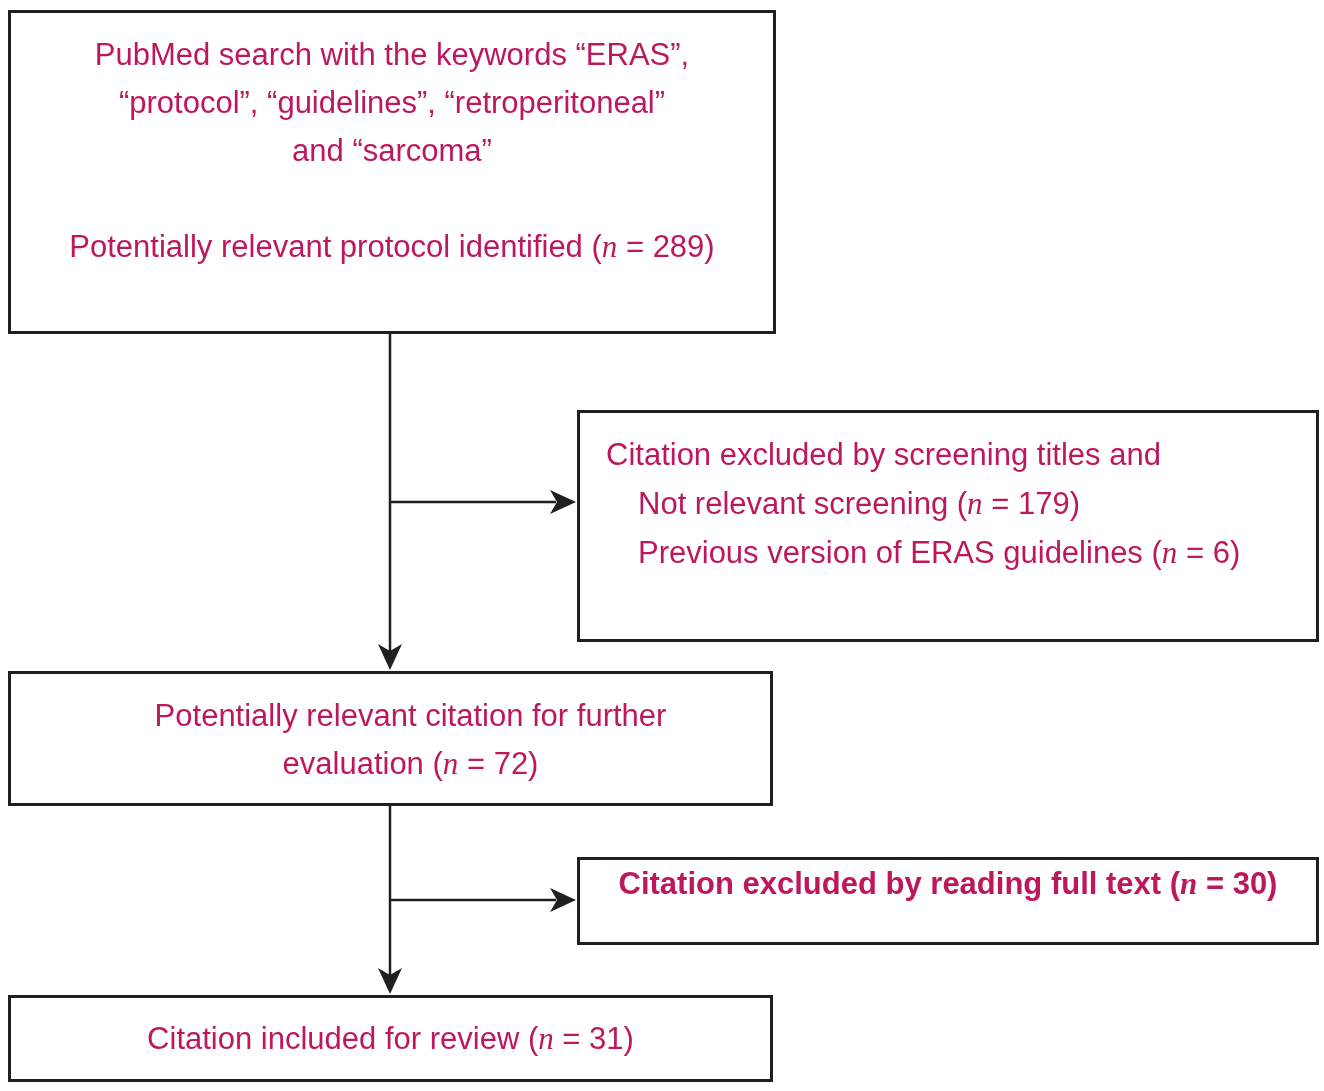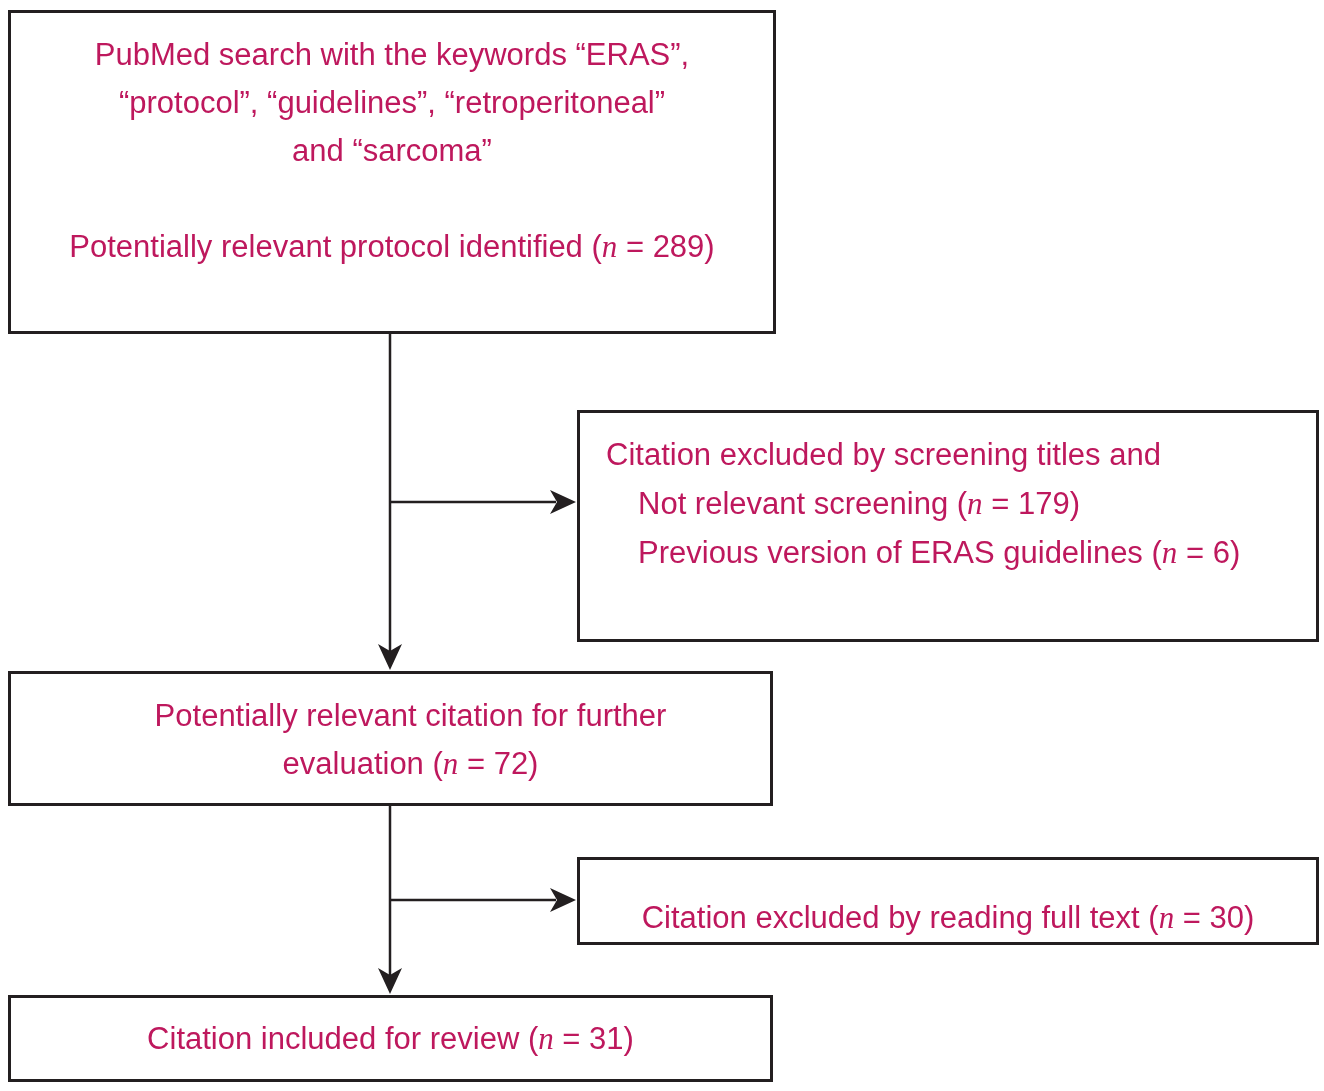--- a/index.html
+++ b/index.html
@@ -45,22 +45,23 @@
 
   #box-further {
     left: 8px; top: 671px; width: 765px; height: 135px;
     padding-top: 18px;
     text-align: center;
     padding-left: 40px;
   }
 
   #box-excluded-fulltext {
     left: 577px; top: 857px; width: 742px; height: 88px;
-    display: flex; align-items: flex-end; justify-content: center;
+    display: flex; align-items: flex-start; justify-content: center;
     text-align: center;
+    font-weight: bold;
   }
 
   #box-included {
     left: 8px; top: 995px; width: 765px; height: 87px;
     display: flex; align-items: center; justify-content: center;
     text-align: left;
   }
 
   #connector-layer {
     position: absolute;

